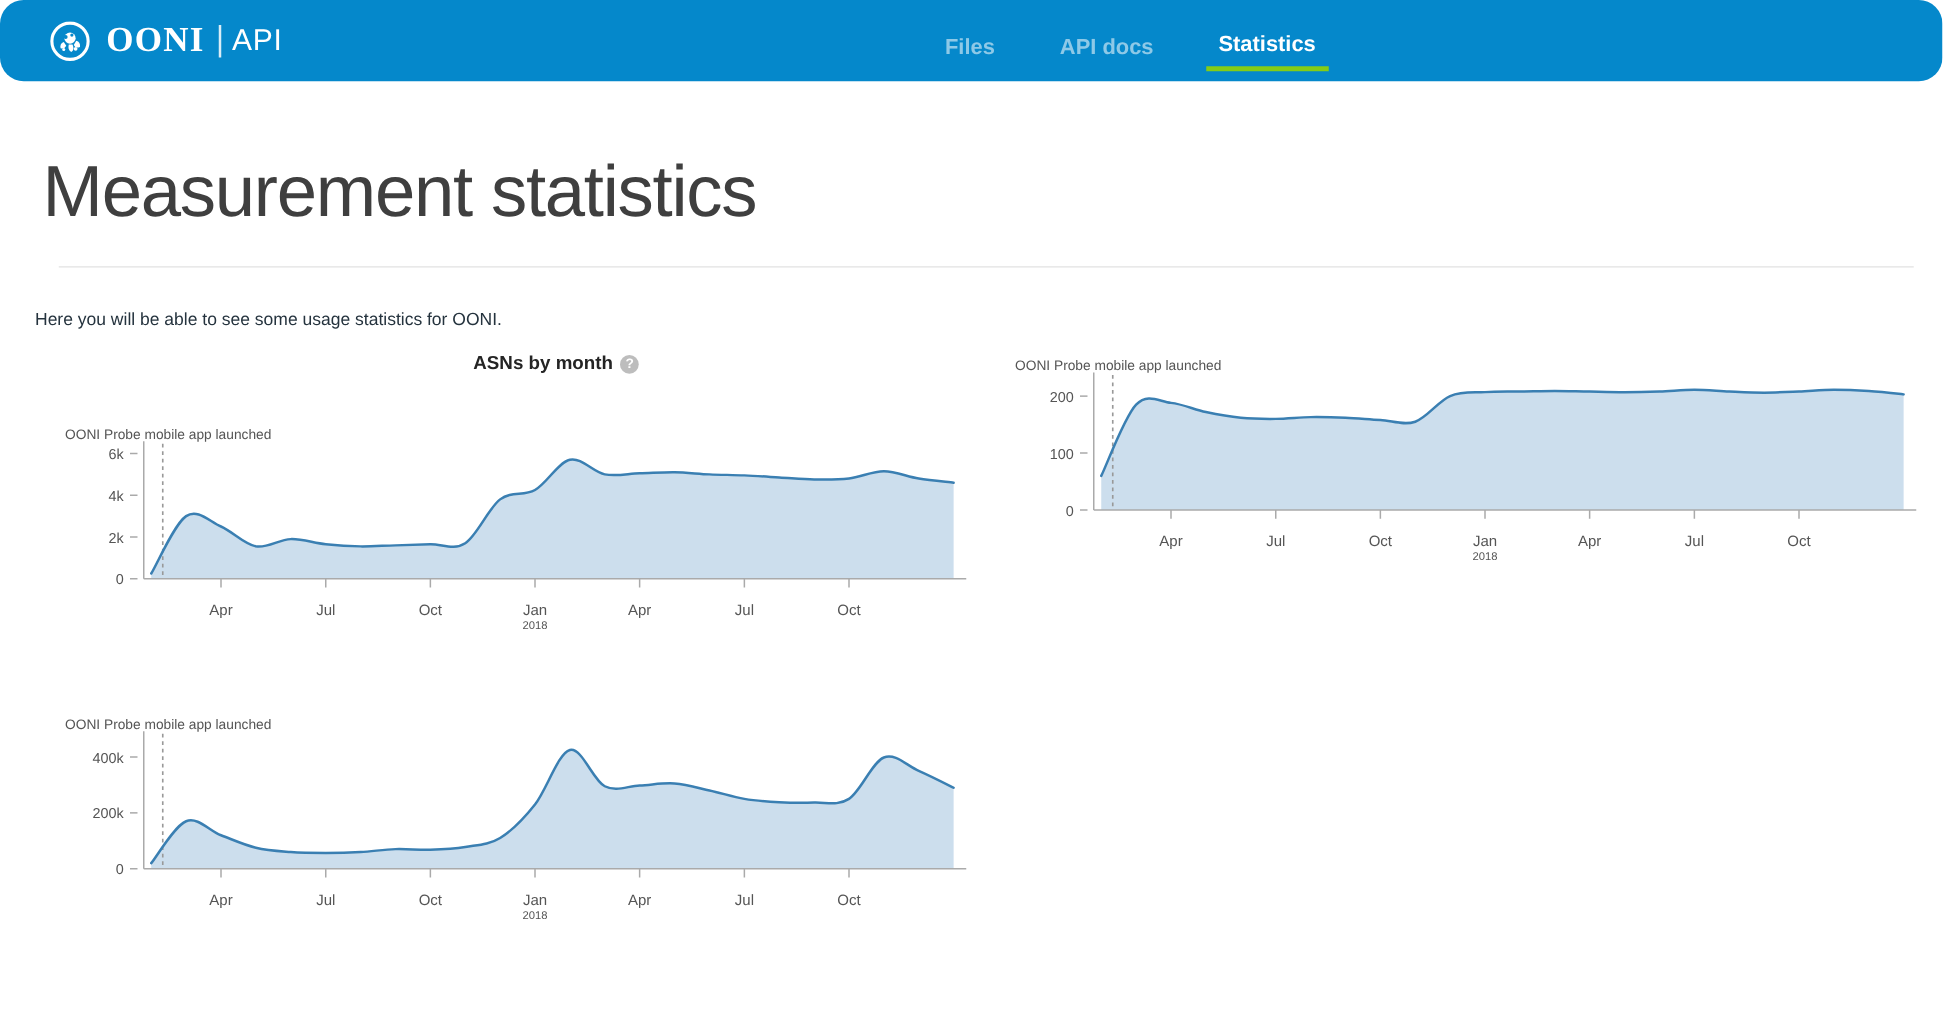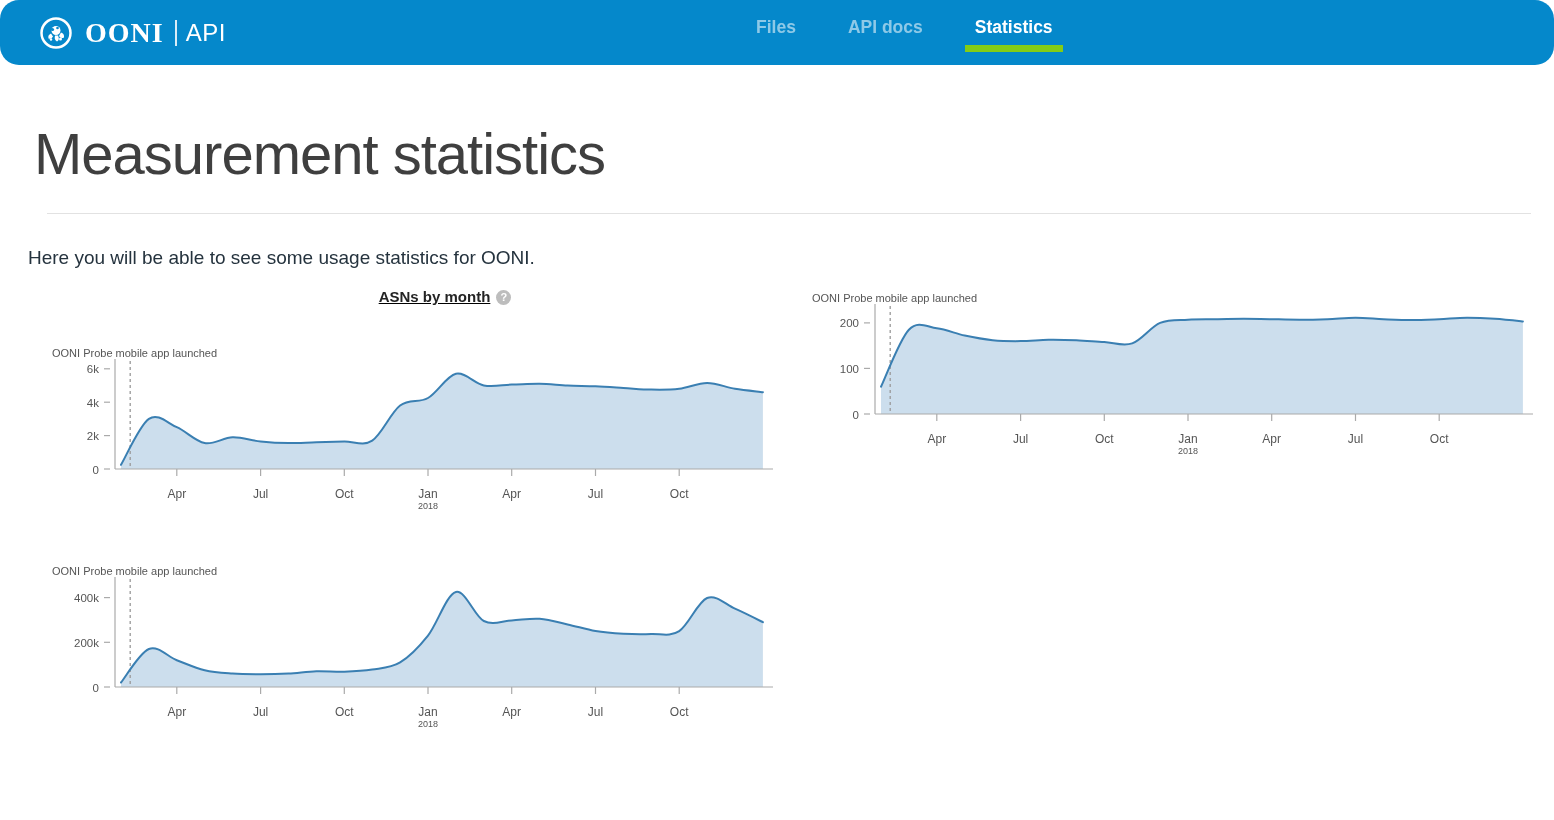--- a/index.html
+++ b/index.html
@@ -10,33 +10,33 @@
     -webkit-font-smoothing:antialiased;
   }
 
   
   .header { height:65px; background:#0588cb; position:relative; display:flex; align-items:center;border-radius:19px; }
   .brand { display:flex; align-items:center; margin-left:40px; cursor:pointer; }
   .brand-logo { width:32px; height:32px; margin-right:13px; }
   .brand-name { color:#fff; font-family:"Liberation Serif", serif; font-weight:700; font-size:28px; letter-spacing:1px; }
   .brand-sep { display:inline-block; width:2px; height:26px; background:rgba(255,255,255,.85); margin:0 9px 0 11px; }
   .brand-sub { color:#fff; font-size:24px; font-weight:300; letter-spacing:.5px; }
-  .nav { position:absolute; left:730px; top:0; height:65px; display:flex; align-items:flex-start; }
+  .nav { position:absolute; left:730px; top:0; height:65px; display:flex; align-items:center; }
   .nav-item { color:rgba(255,255,255,.55); font-weight:700; font-size:17.5px;
               padding:17px 10px 7px; margin:0 16px; cursor:pointer; }
-  .nav-item.active { color:#ffffff; border-bottom:7px solid #84cc16; }
+  .nav-item.active { color:#ffffff; border-bottom:4px solid #84cc16; }
 
   
   .page-title { margin:56px 0 0 34px; font-size:58px; line-height:1.15; font-weight:300;
                 color:#3f3f3f; letter-spacing:-1px; }
   .divider { border:none; border-top:1px solid #e2e2e2; margin:25px 23px 0 47px; }
-  .intro { margin:33px 0 0 28px; font-size:19px; color:#25333e; }
+  .intro { margin:33px 0 0 28px; font-size:14px; color:#25333e; }
 
   
-  .charts-grid { display:grid; grid-template-columns:777px 777px; row-gap:46px; margin-top:19px;text-decoration:underline; }
+  .charts-grid { display:grid; grid-template-columns:777px 777px; row-gap:60px; margin-top:19px; }
   .chart-block.col1 { padding-left:40px; }
   .chart-block.col2 { padding-left:23px; }
   .chart-title-row { width:740px; padding-left:70px; text-align:center; margin-bottom:37px; }
   .chart-title { font-size:15px; font-weight:700; color:#242424; }
   .help-icon { display:inline-block; width:15px; height:15px; line-height:15px; border-radius:50%;
                background:#bdbdbd; color:#ffffff; font-size:11px; font-weight:700; text-align:center;
                vertical-align:1px; margin-left:6px; cursor:pointer; }
   .chart-svg { display:block; width:740px; height:172px; overflow:visible; }
   .chart-svg text { font-family:"Liberation Sans", sans-serif; }
 </style>

